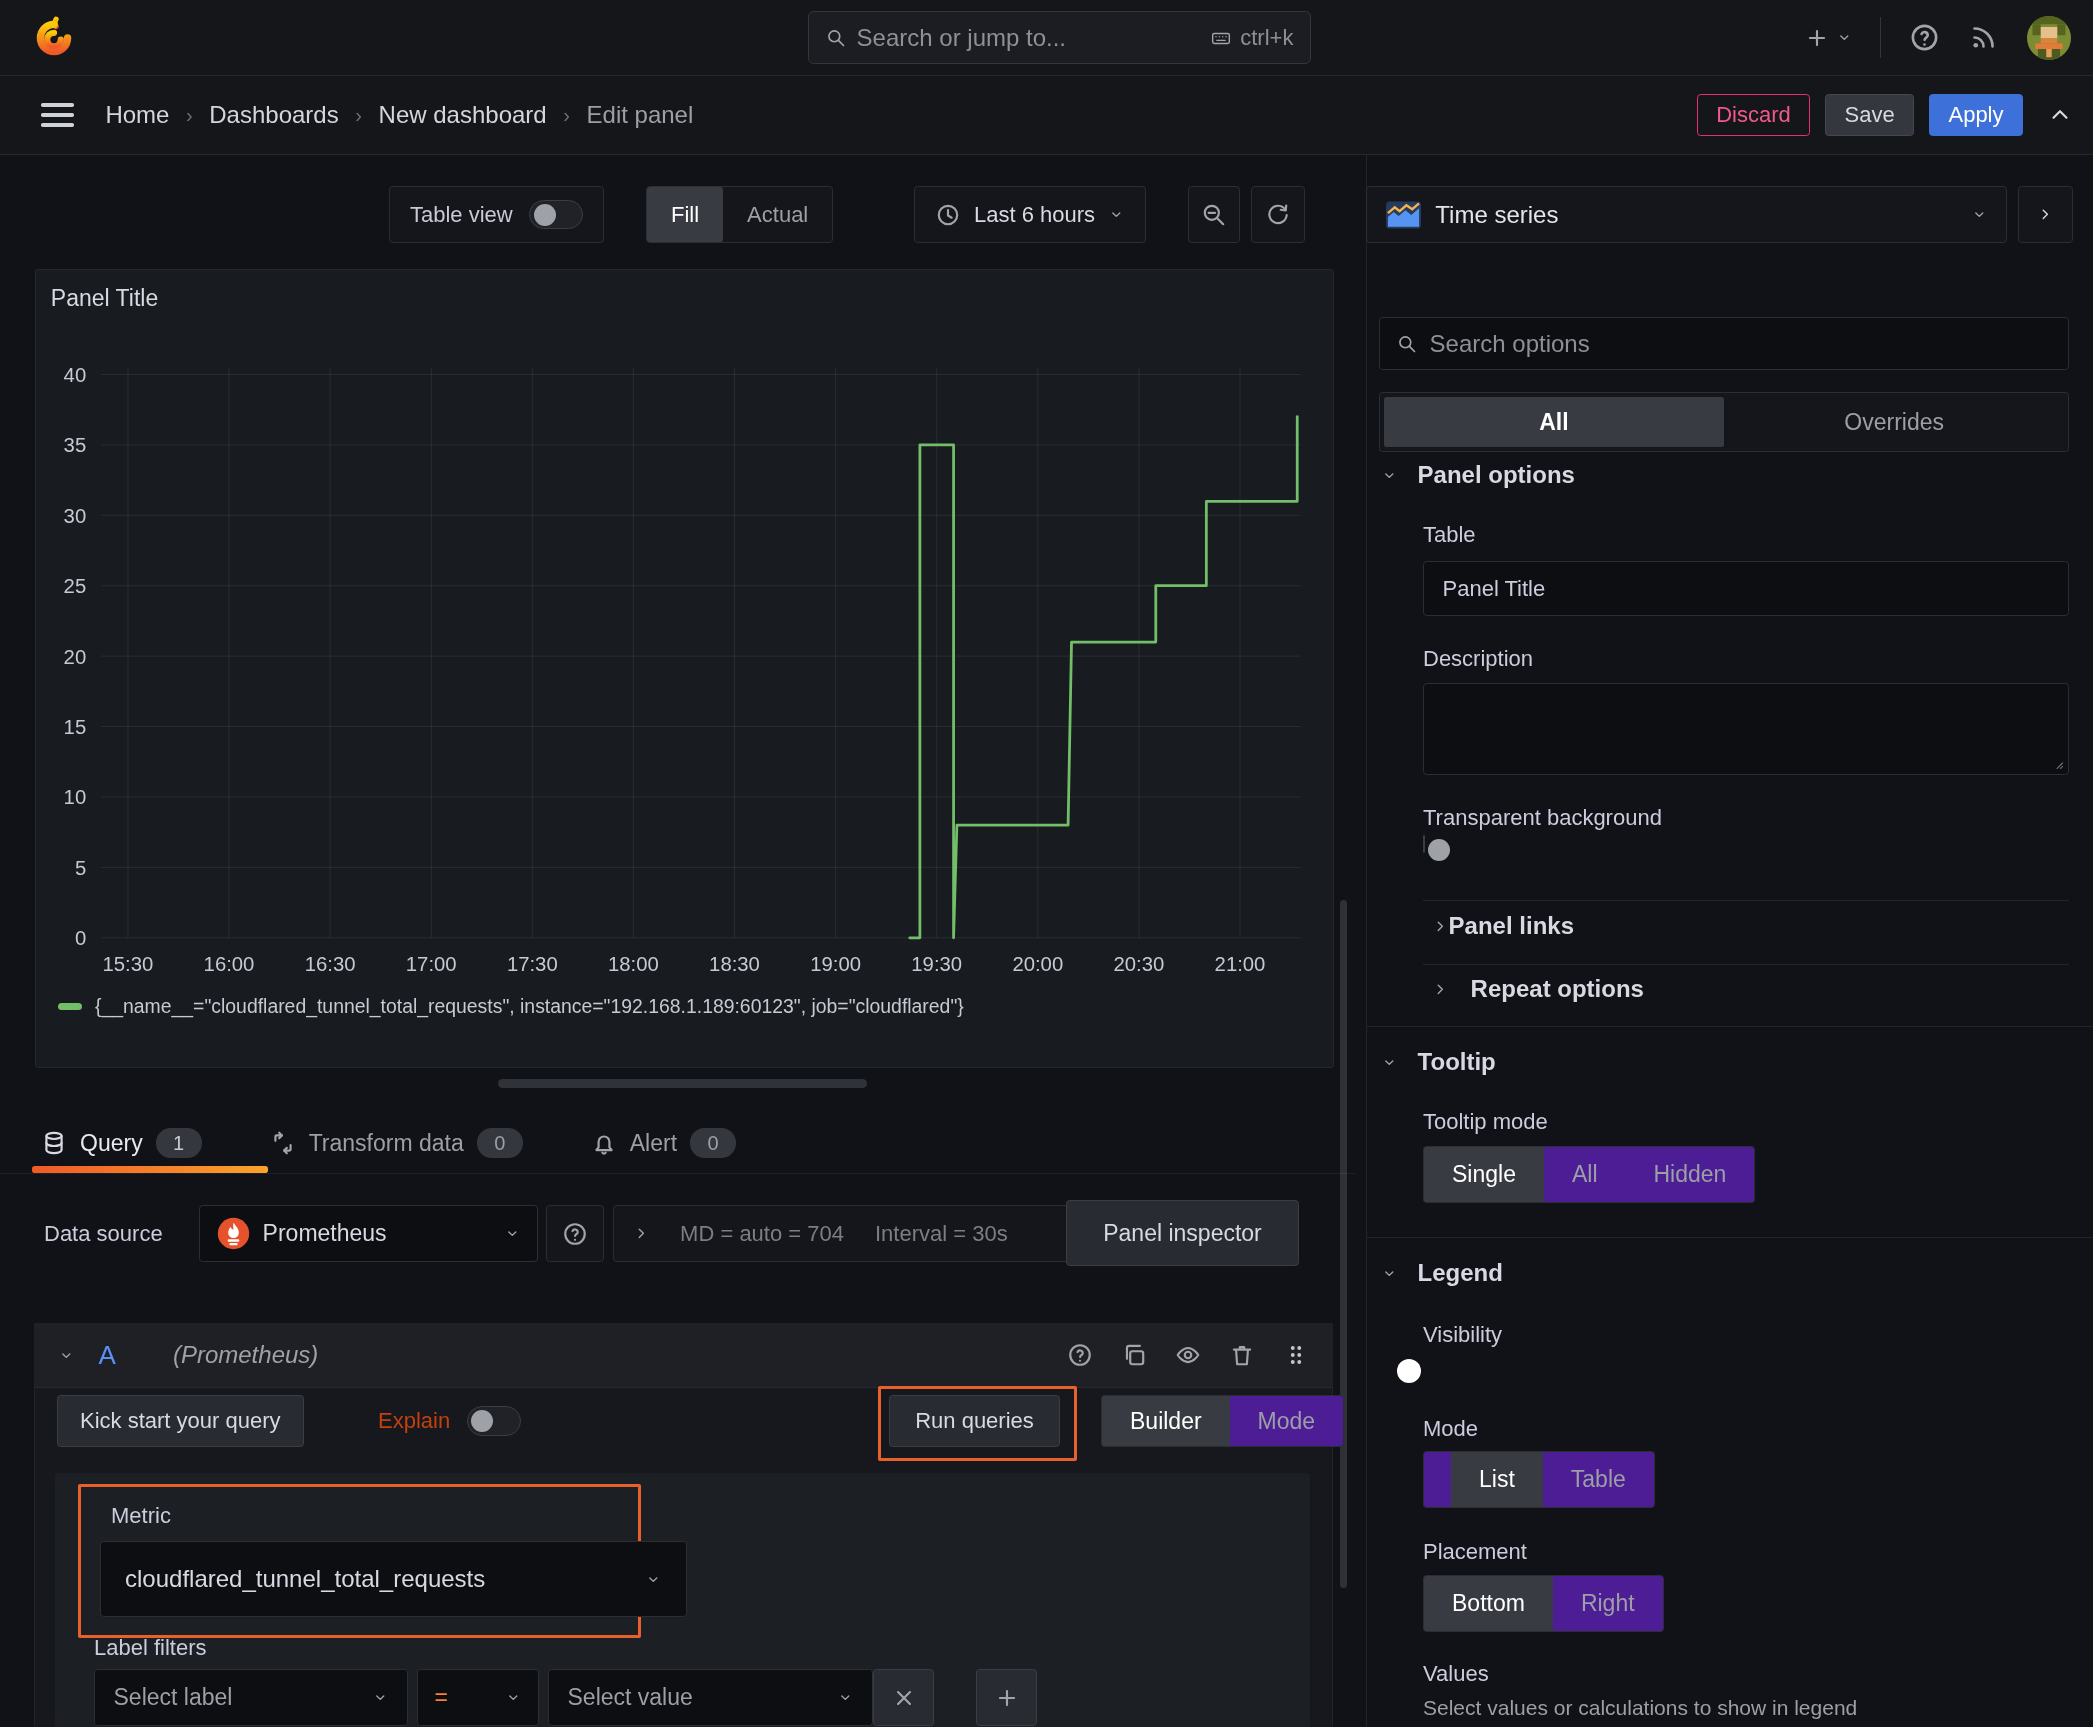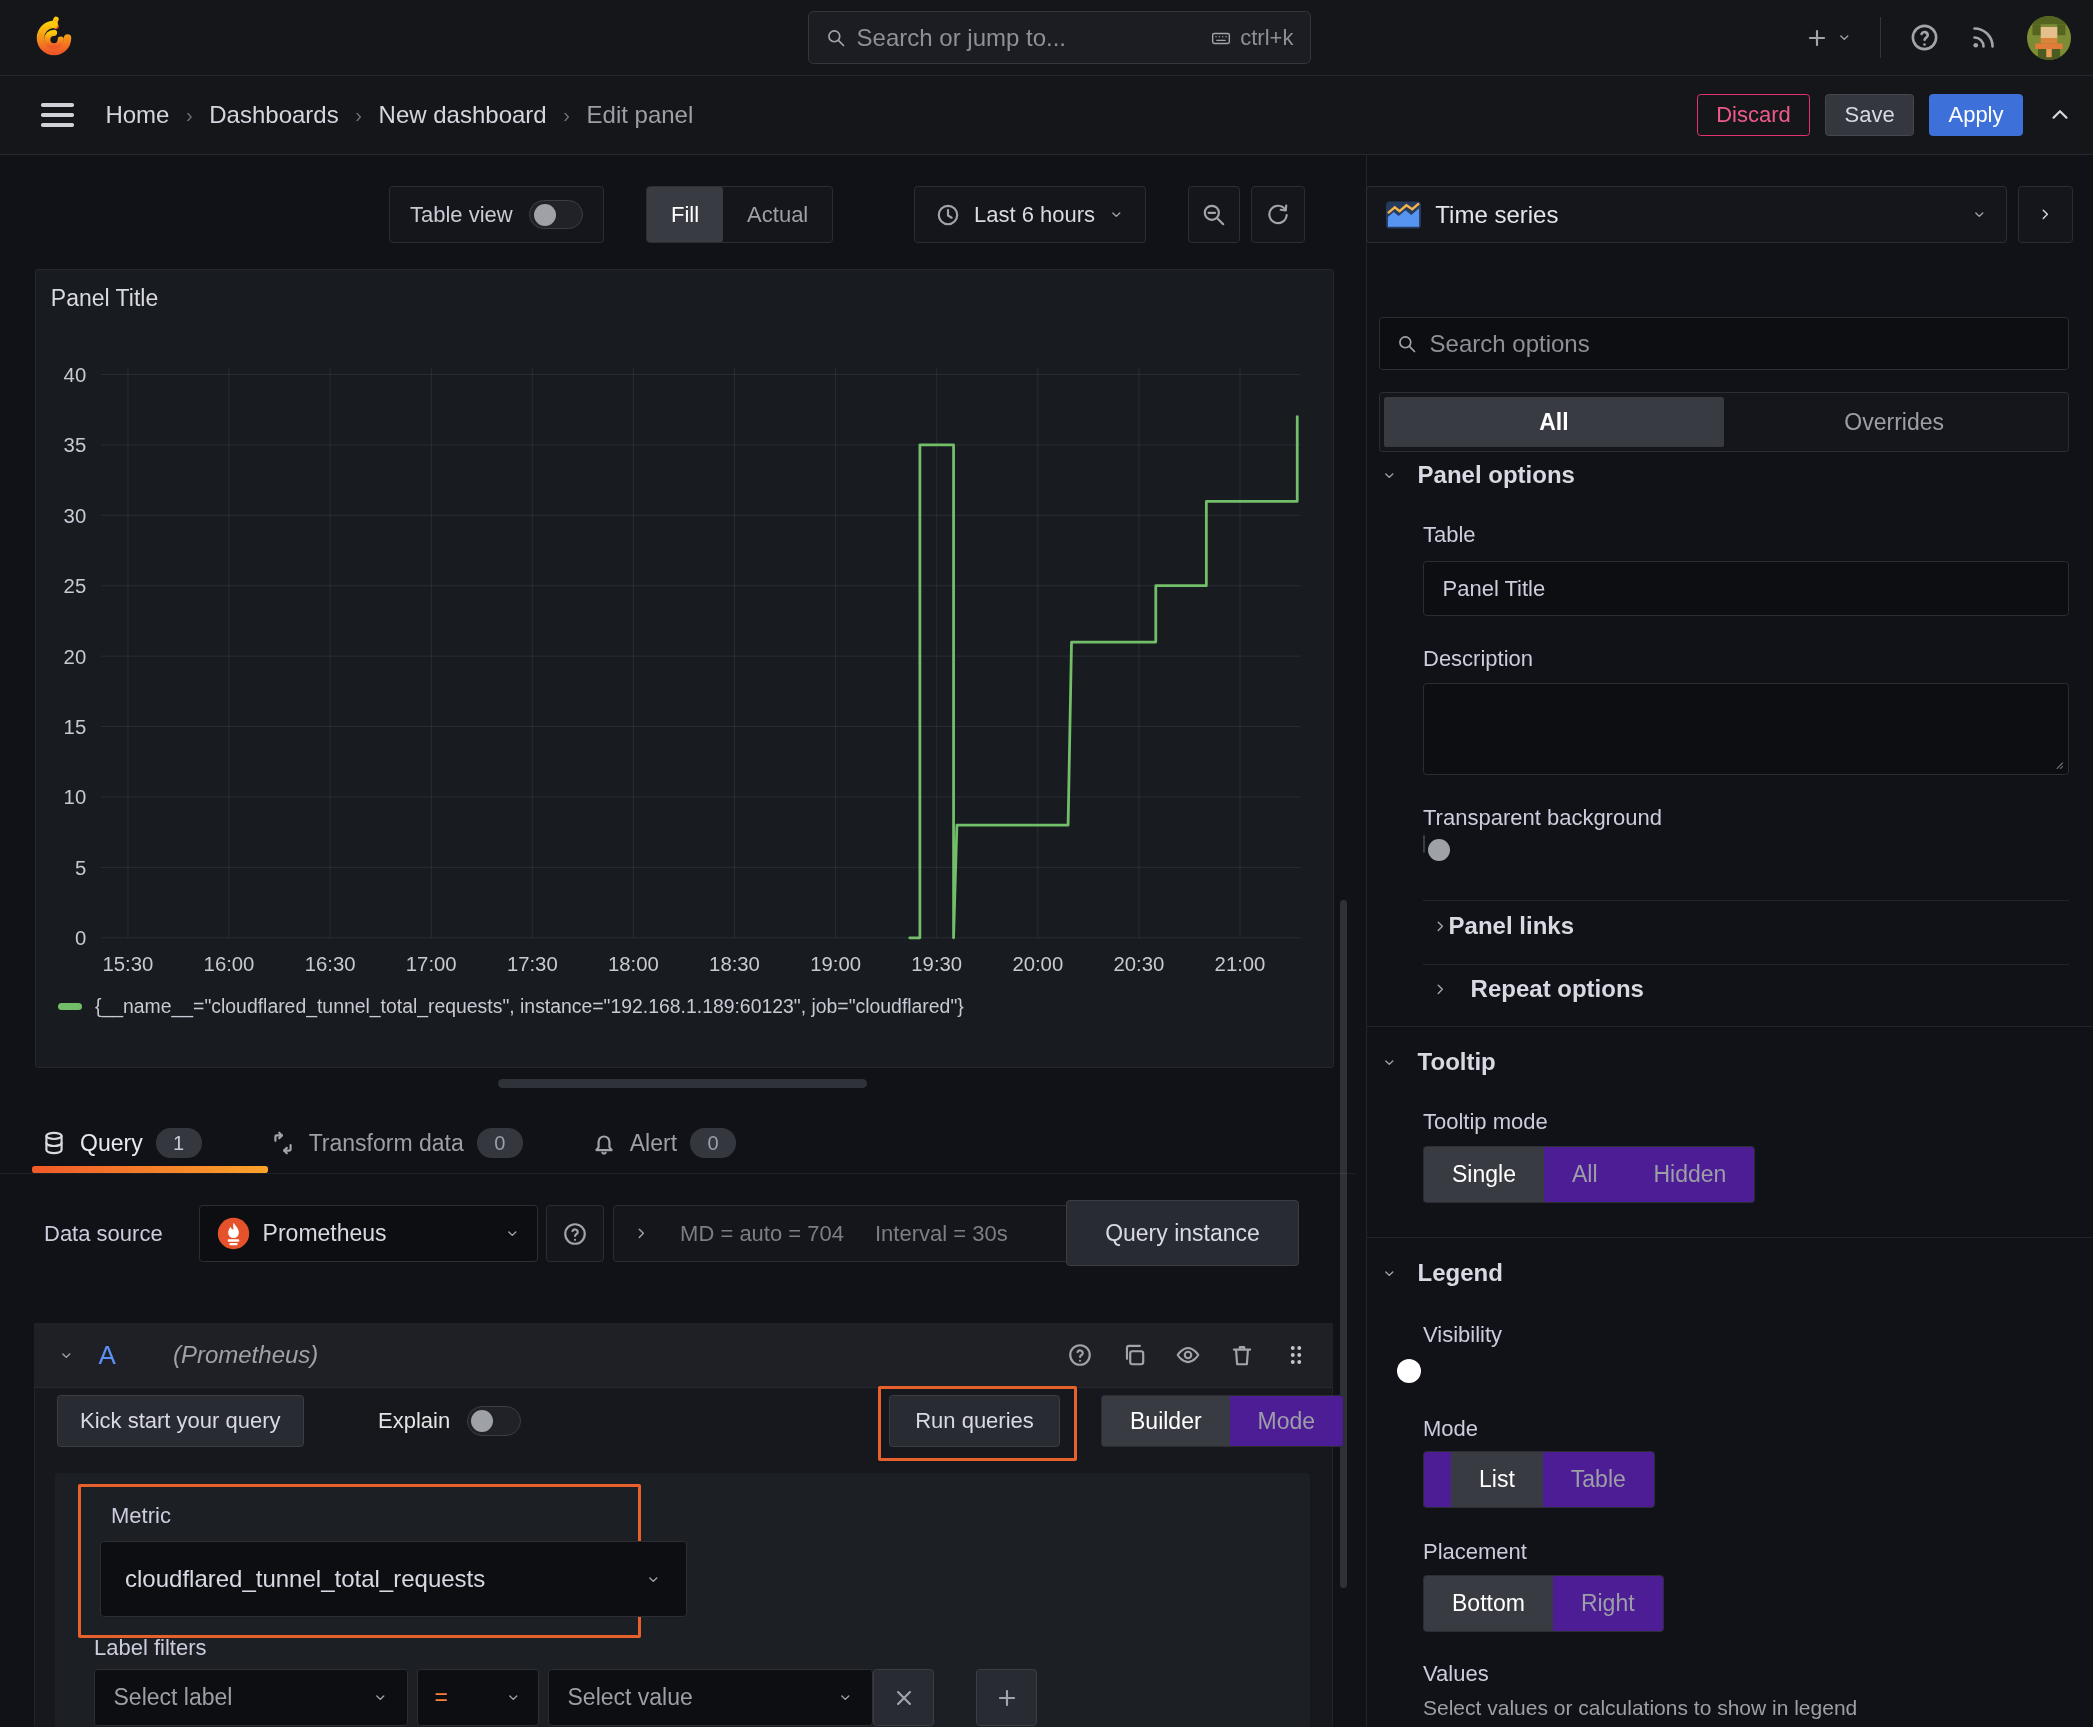--- a/index.html
+++ b/index.html
@@ -322,21 +322,21 @@
       </svg>
   </div>
   <div class="abs stats" style="left:613px;top:1205px;width:458px;height:57px;">
     <svg class="icon xs" viewBox="0 0 24 24">
         <path d="M9 6l6 6-6 6"></path>
       </svg>
     <span>MD = auto = 704</span>
     <span>Interval = 30s</span>
   </div>
   <div class="abs btn2" style="left:1066px;top:1200px;width:233px;height:66px;font-size:23px;">
-    <span>Query instance</span>
+    <span>Panel inspector</span>
   </div>
 
   
   <div class="abs qcard"></div>
   <div class="abs qheader flex" style="padding:0 24px;gap:24px;">
     <svg class="icon xs" viewBox="0 0 24 24">
         <path d="M7 10l5 5 5-5"></path>
       </svg>
     <span class="refid">A</span>
     <span class="dshint" style="margin-left:33px;">(Prometheus)</span>
@@ -367,21 +367,21 @@
             <circle cx="15" cy="18.5" r="1.8"></circle>
           </g>
         </svg>
     </span>
   </div>
 
   <span class="abs btn2" style="left:57px;top:1395px;">
       <span>Kick start your query</span>
     </span>
   <span class="abs flex" style="left:378px;top:1395px;height:52px;gap:16.6px;">
-    <span style="font-size:22px;color:#e5e5e5;">Explain</span>
+    <span style="font-size:22px;color:#c2410c;">Explain</span>
     <span class="toggle off">
         <span class="knob"></span>
       </span>
   </span>
   <span class="abs annot" style="left:878px;top:1386px;width:193px;height:69px;"></span>
   <span class="abs btn2" style="left:889px;top:1395px;width:171px;">
       <span>Run queries</span>
     </span>
   <span class="abs radio" style="left:1101px;top:1395px;height:52px;">
     <span class="opt sel">Builder</span>

